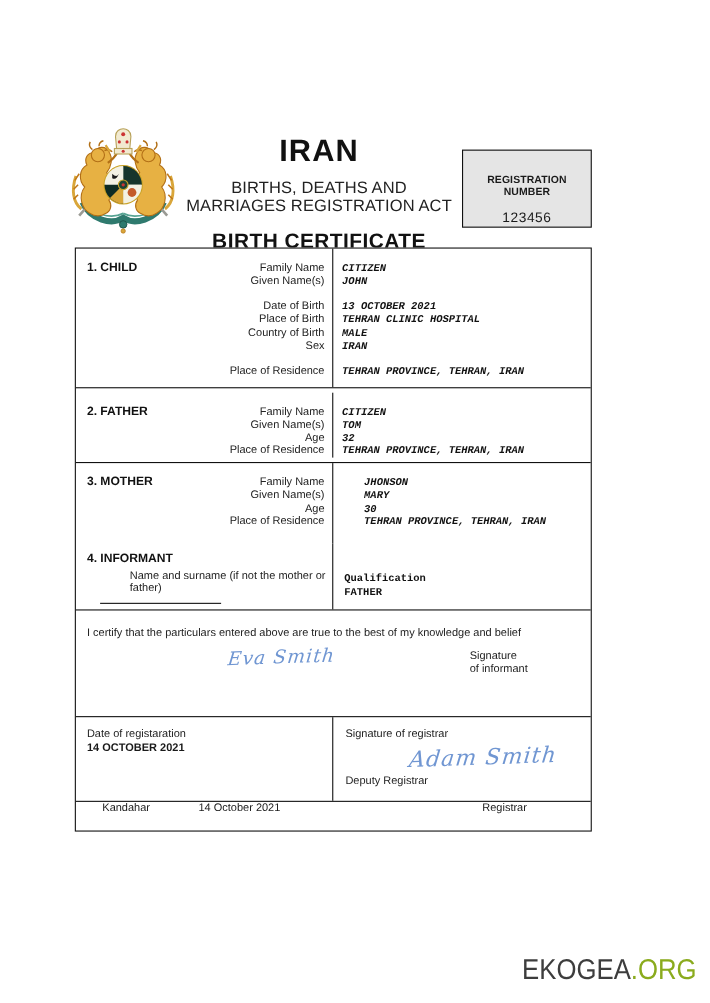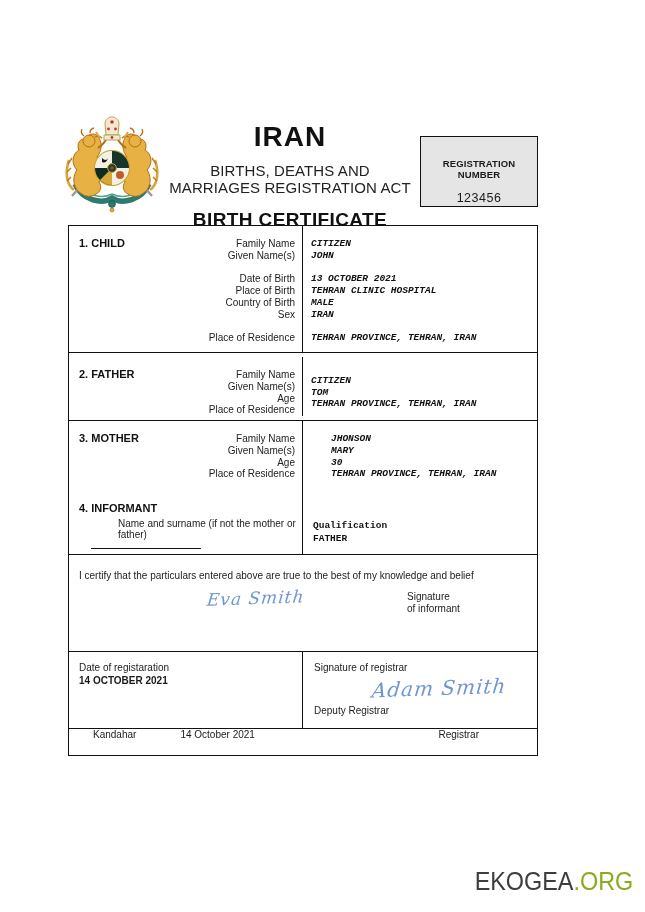--- a/index.html
+++ b/index.html
@@ -78,21 +78,21 @@
   .script-sig {
     font-family: "DejaVu Serif", serif;
     font-style: italic;
     color: #7096d2;
     transform: rotate(-2deg) skewX(-8deg);
     display: inline-block;
     letter-spacing: 1px;
   }
   .sig-informant { position: absolute; left: 138px; top: 33px; font-size: 17px; }
   .sig-informant-label {
-    position: absolute; left: 338px; top: 36px;
+    position: absolute; left: 358px; top: 36px;
     font-size: 10px; line-height: 12px; color: #222;
   }
 
   
   .reg-date-cell { padding: 10px 0 0 10px; }
   .reg-date-label { font-size: 10px; color: #222; }
   .reg-date-value { font-size: 10px; font-weight: bold; margin-top: 2px; }
   .reg-sig-cell { padding: 10px 0 0 11px; position: relative; }
   .reg-sig-label { font-size: 10px; color: #222; }
   .reg-sig-script { margin: 3px 0 0 58px; font-size: 20px; }
@@ -225,20 +225,21 @@
               <div class="lab">Family Name</div>
               <div class="lab">Given Name(s)</div>
               <div class="lab">Age</div>
               <div class="lab">Place of Residence</div>
             </div>
     </div>
     <div class="cell-right">
       <div class="values">
               <div class="val">CITIZEN</div>
               <div class="val">TOM</div>
+              <div class="val">32</div>
               <div class="val">TEHRAN PROVINCE, TEHRAN, IRAN</div>
             </div>
     </div>
   </div>
 
   <div class="trow sec-2">
     <div class="cell-left">
       <div class="sec-title">3. MOTHER</div>
       <div class="labels">
               <div class="lab">Family Name</div>

